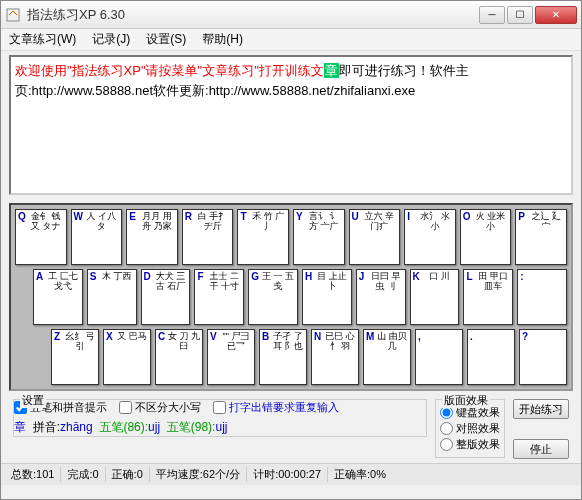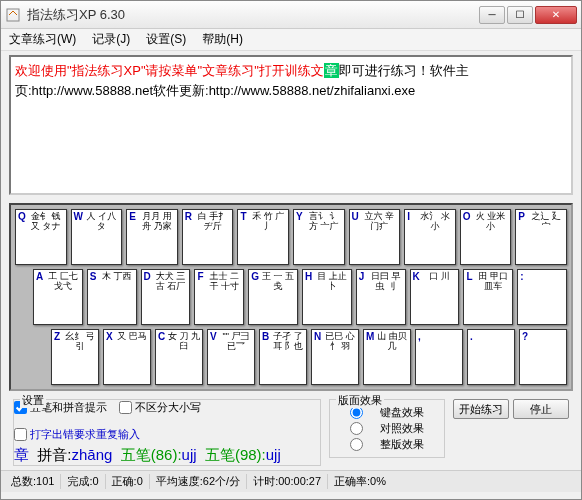--- a/index.html
+++ b/index.html
@@ -22,27 +22,27 @@
 .key-row.r2{margin-left:18px}
 .key-row.r3{margin-left:36px}
 .key{width:52px;height:56px;background:#fff;border:1px solid #333;box-shadow:1px 1px 2px rgba(0,0,0,0.4);position:relative;font-size:9px;padding:1px;cursor:pointer;overflow:hidden}
 .key-letter{position:absolute;top:1px;left:2px;font-size:10px;font-weight:bold;color:#00a}
 .key-chars{position:absolute;top:2px;right:2px;bottom:2px;left:12px;font-size:9px;color:#000;line-height:1.1;text-align:center}
 .settings-panel{margin:2px 8px;padding:2px 4px;font-size:11px;display:flex;align-items:flex-start;gap:8px}
 .settings-left{flex:1;border:1px solid #ccc;position:relative}
 .settings-label{position:absolute;top:-7px;left:6px;background:#f0f0f0;padding:0 2px;font-size:11px}
 .cb-row{display:flex;gap:12px;align-items:center;flex-wrap:wrap}
 .cb{display:flex;align-items:center;gap:3px}
-.info-line{margin-top:4px;font-size:15px}
+.info-line{margin-top:4px;font-size:12px}
 .blue{color:#00c}
 .green{color:#090}
 .effect-box{border:1px solid #ccc;padding:4px;position:relative;font-size:11px}
 .effect-label{position:absolute;top:-7px;left:6px;background:#f0f0f0;padding:0 2px}
-.radio{display:flex;align-items:center;gap:17px;margin:1px 16px}
-.btn-col{display:flex;flex-direction:row;gap:4px}
+.radio{display:flex;align-items:center;gap:3px;margin:1px 0}
+.btn-col{display:flex;flex-direction:column;gap:20px}
 .action-btn{width:56px;height:20px;font-size:11px;background:linear-gradient(#fafafa,#ddd);border:1px solid #888;border-radius:2px;cursor:pointer}
 .statusbar{height:22px;background:#e8e8e8;border-top:1px solid #ccc;display:flex;align-items:center;font-size:11px;padding:0 4px}
 .status-cell{padding:0 6px;border-right:1px solid #ccc}
 .status-cell:last-child{border-right:none}
 </style>
 </head>
 <body>
 
 <div class="window">
   <div class="titlebar">

